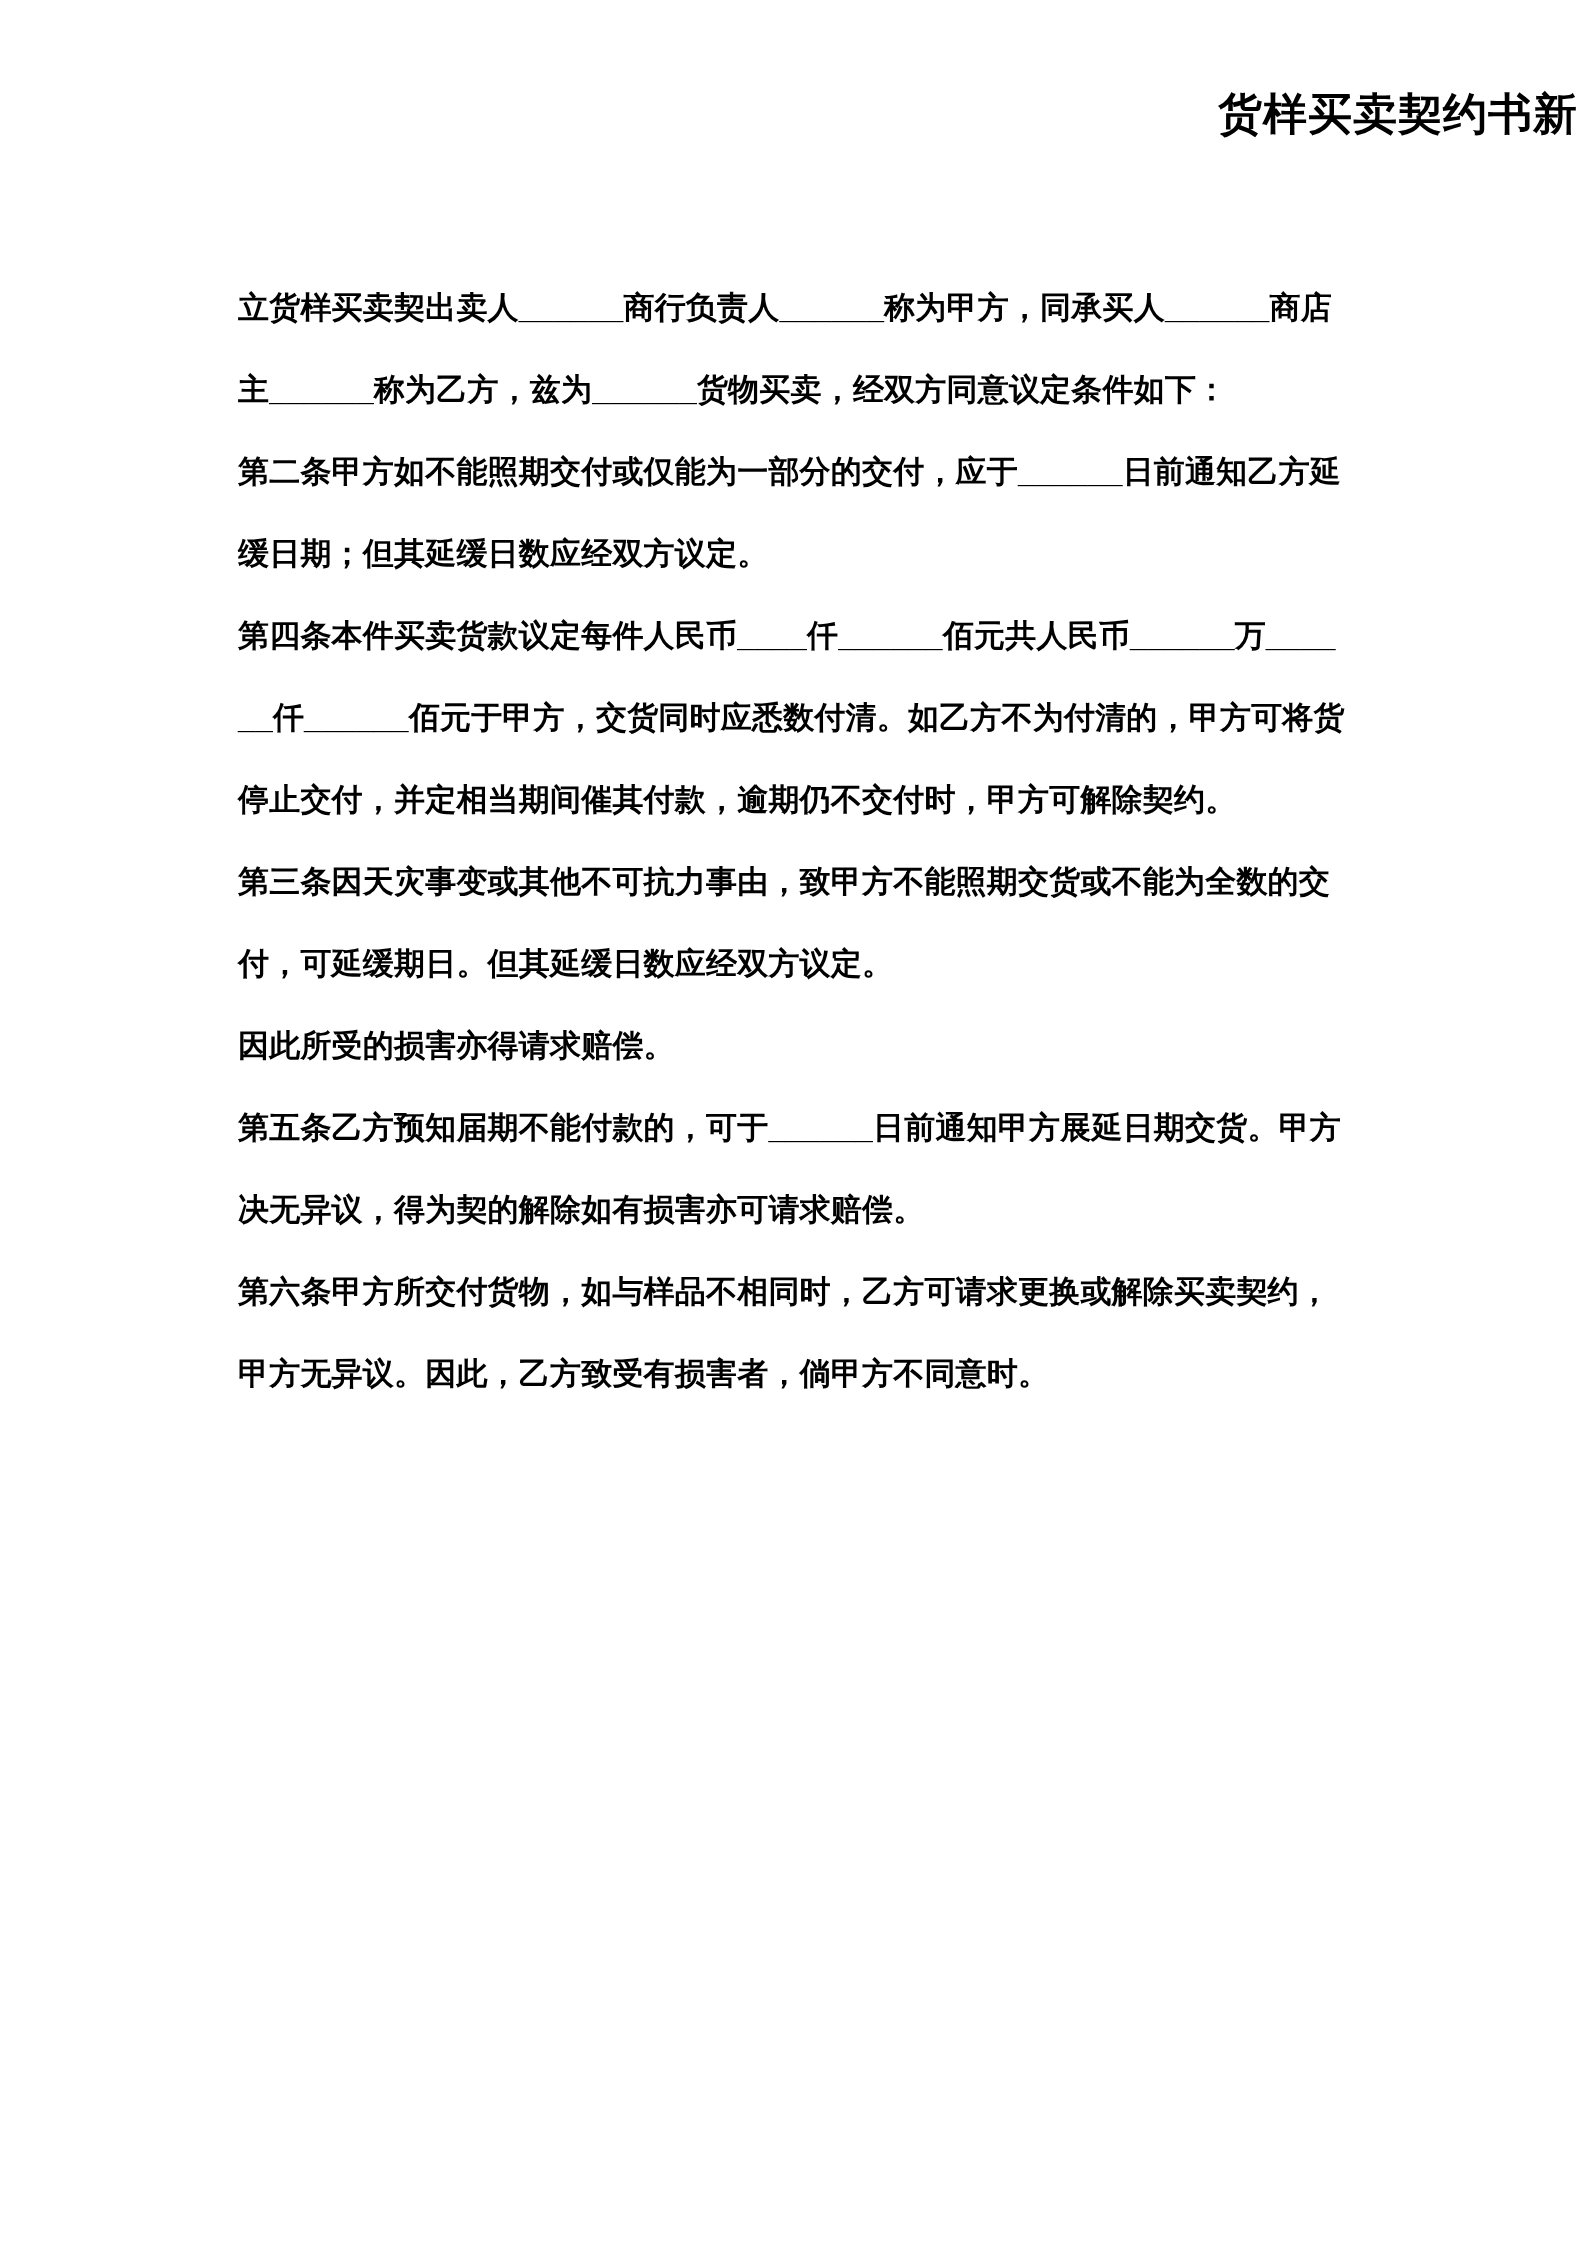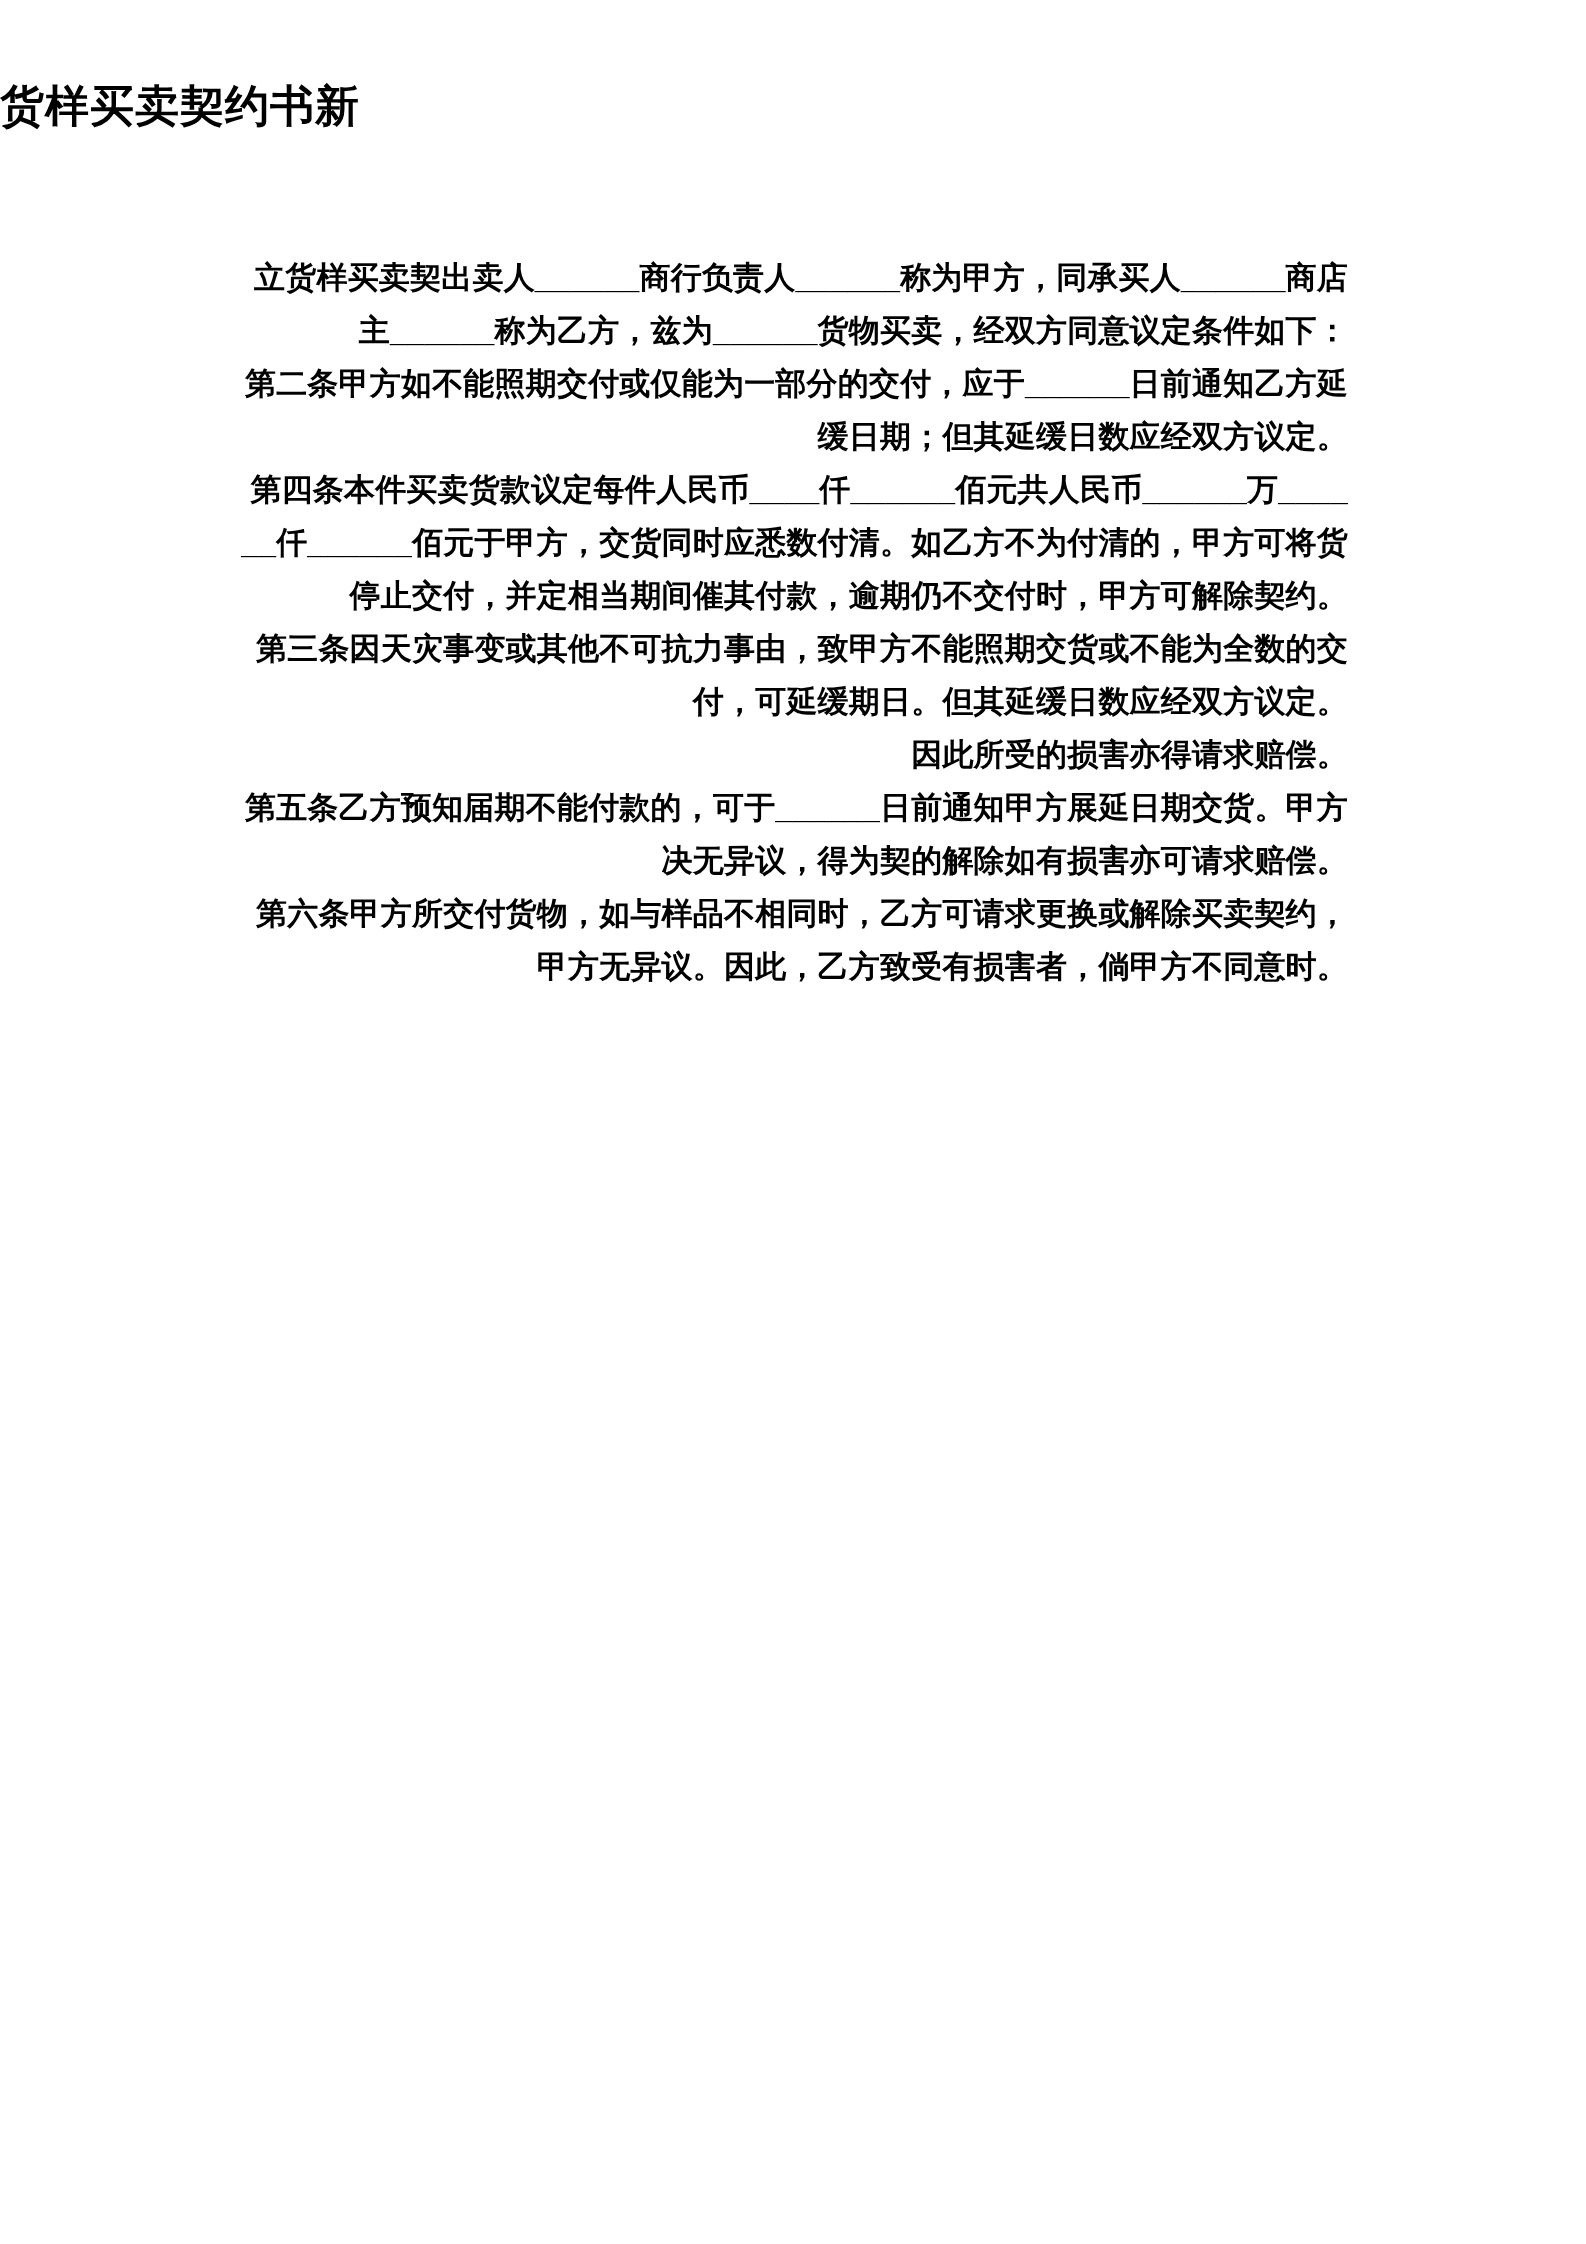--- a/index.html
+++ b/index.html
@@ -17,39 +17,39 @@
   .page {
     position: relative;
     width: 1586px;
     height: 2244px;
     box-sizing: border-box;
     padding: 0;
     background: #ffffff;
     overflow: hidden;
   }
   .doc-title {
-    text-align: left;
+    text-align: right;
     font-size: 44px;
     font-weight: bold;
     letter-spacing: 1px;
-    margin: 0;
+    margin: 8px;
     padding-top: 80px;
     line-height: 1.2;
   }
   .body-block {
     margin: 0 auto;
     padding-top: 118px;
     width: 1110px;
     box-sizing: border-box;
   }
   .para {
     font-size: 31px;
     font-weight: bold;
-    line-height: 53px;
-    text-align: right;
+    line-height: 82px;
+    text-align: left;
     letter-spacing: 0.2px;
     margin: 0;
     word-break: break-all;
   }
   .para + .para {
     margin-top: 0;
   }
 </style>
 </head>
 <body>

